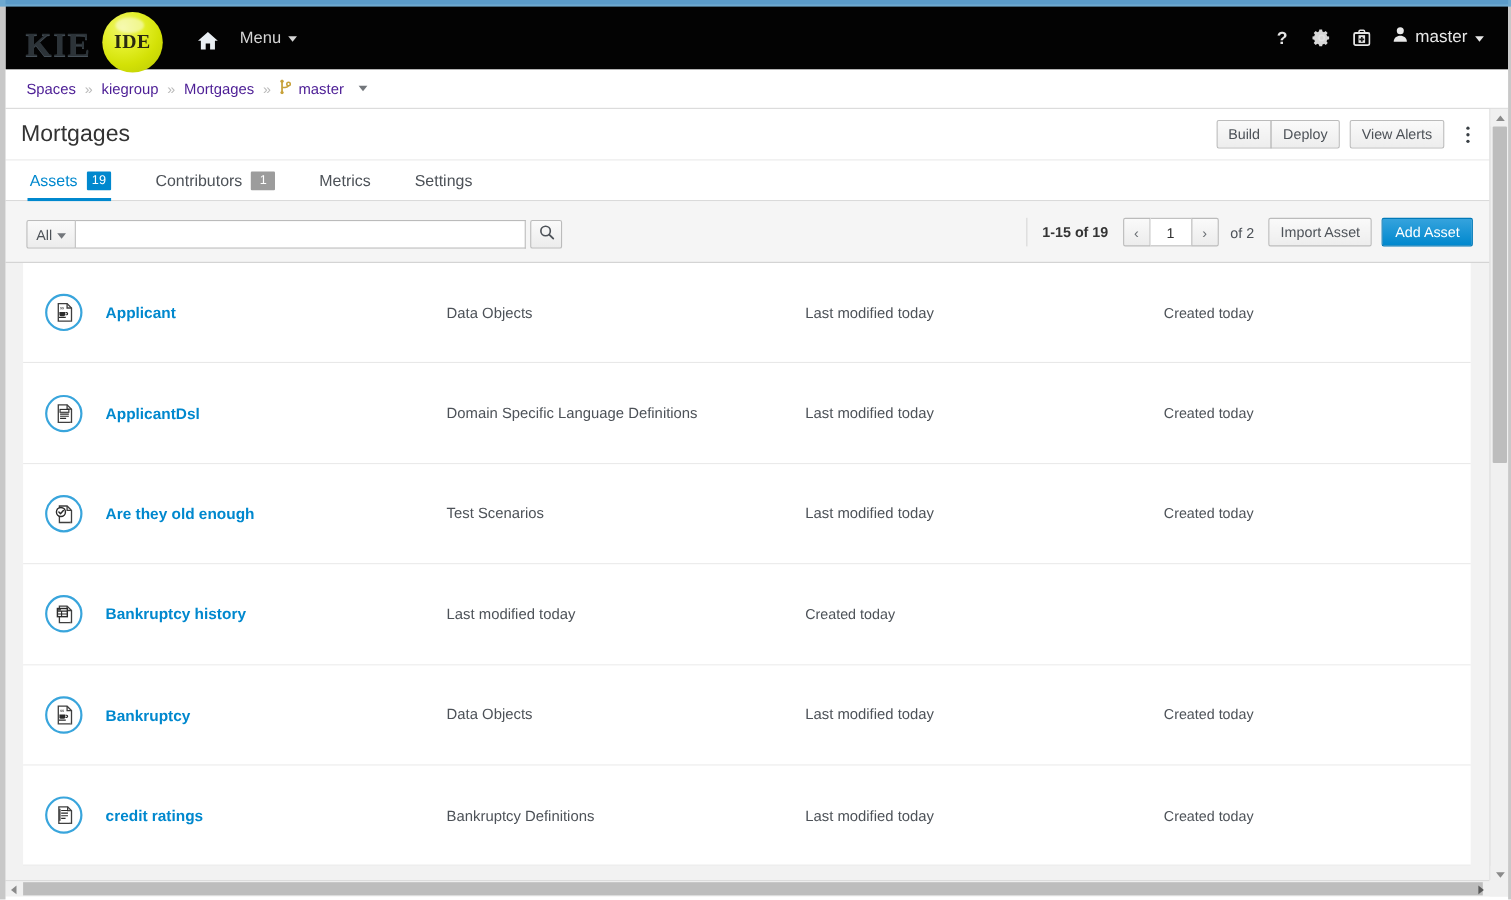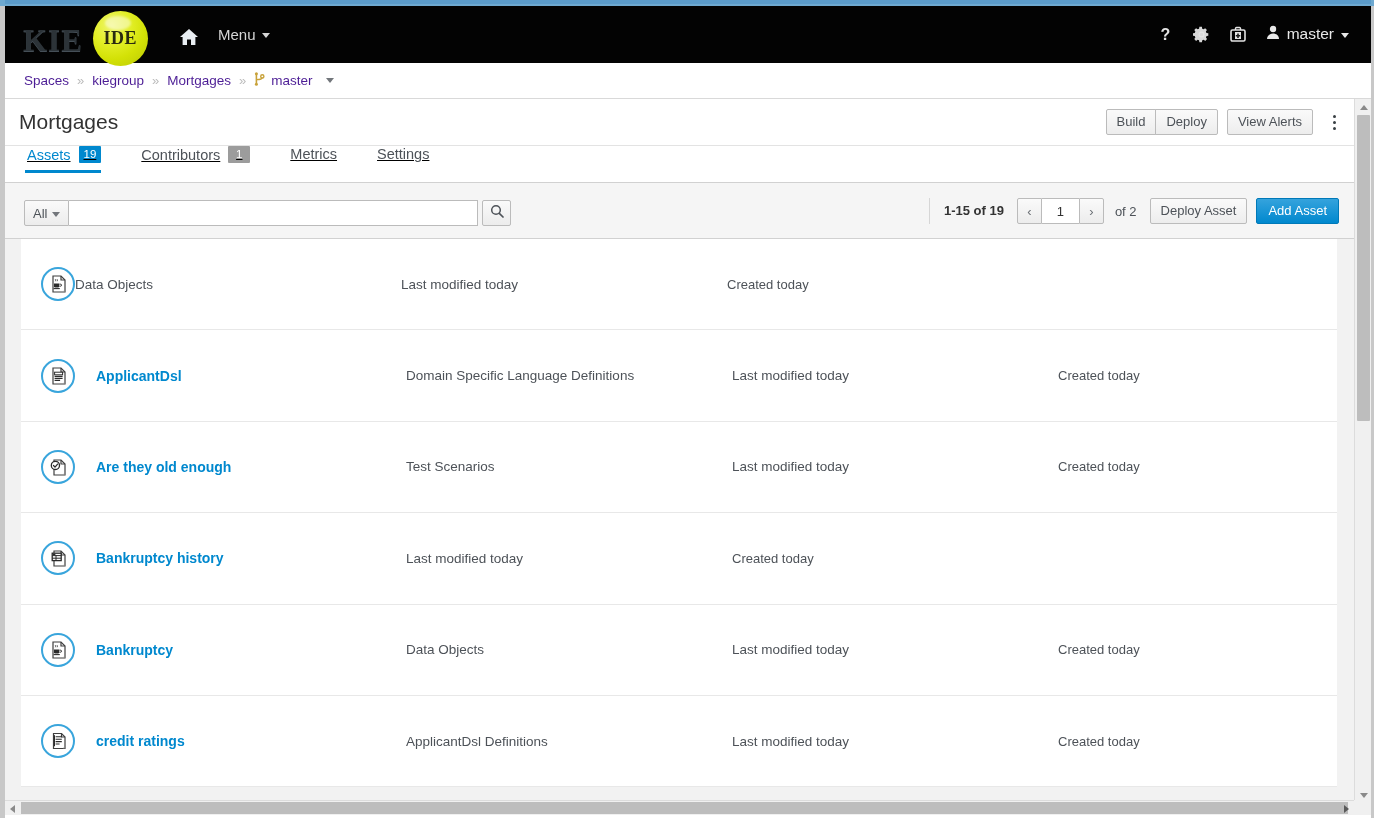--- a/index.html
+++ b/index.html
@@ -170,24 +170,23 @@
     gap: 3px; cursor: pointer;
   }
   .kebab i { width: 3px; height: 3px; background: #393f44; border-radius: 50%; display: block; }
 
   
   .tabs {
     position: absolute; left: 5px; top: 146px;
     width: 1353px; height: 37px;
     background: #fff;
     border-bottom: 1px solid #d1d1d1;
-    display: flex; align-items: flex-start;
+    display: flex; align-items: flex-end;
     padding-left: 20px;
     z-index: 20;
-    text-decoration: underline;
   }
   .tab {
     display: flex; align-items: center; gap: 8px;
     padding: 0 14px 9px 2px;
     margin-right: 24px;
     font-size: 14.5px;
     color: #4d5258;
     cursor: pointer;
     position: relative;
   }
@@ -502,39 +501,40 @@
     </div>
 
     <div class="tb-right">
       <span class="count-txt">1-15 of 19</span>
       <div class="pager">
         <div class="pg-btn">‹</div>
         <input class="pg-input" type="text" value="1" style="">
         <div class="pg-btn">›</div>
       </div>
       <span class="of-txt">of 2</span>
-      <button class="btn btn-solo" style="margin-left:13px;">Deploy Asset</button>
+      <button class="btn btn-solo" style="margin-left:13px;">Import Asset</button>
       <button class="btn-primary">Add Asset</button>
     </div>
   </div>
 
   <div class="list-area">
 
     <div class="asset-row">
       <div class="a-icon">
         <svg width="19" height="20" viewBox="0 0 19 20">
           <path d="M4 2h8l4 4v12H4z" fill="#fff" stroke="#3f3f3f" stroke-width="1.2"></path>
           <path d="M12 2v4h4" fill="none" stroke="#3f3f3f" stroke-width="1.2"></path>
           <path d="M14.5 16.5l1.5 1.5h-1.5z" fill="#9a9a9a"></path>
           <path d="M5 9.6h5.2v2.6a1.3 1.3 0 01-1.3 1.3H6.3A1.3 1.3 0 015 12.2z" fill="#2b2b2b"></path>
           <path d="M10.5 10.2h1a1 1 0 010 2h-1" fill="none" stroke="#2b2b2b" stroke-width="1"></path>
           <path d="M4.6 14.6h6.2" stroke="#2b2b2b" stroke-width="1.1"></path>
           <path d="M6.4 7.2c.6-.8-.3-1.2.1-2M8.2 7.2c.6-.8-.3-1.2.1-2" stroke="#2b2b2b" stroke-width="0.9" fill="none"></path>
         </svg>
       </div>
+      <div class="a-name">Applicant</div>
       <div class="a-type">Data Objects</div>
       <div class="a-mod">Last modified today</div>
       <div class="a-cre">Created today</div>
     </div>
 
     <div class="asset-row">
       <div class="a-icon">
         <svg width="19" height="20" viewBox="0 0 19 20">
           <path d="M4 2h8l4 4v12H4z" fill="#fff" stroke="#3f3f3f" stroke-width="1.2"></path>
           <path d="M12 2v4h4" fill="none" stroke="#3f3f3f" stroke-width="1.2"></path>
@@ -603,21 +603,21 @@
       <div class="a-icon">
         <svg width="19" height="20" viewBox="0 0 19 20">
           <path d="M4.5 2.5h8l3.5 3.5v11.5h-11.5z" fill="#fff" stroke="#3f3f3f" stroke-width="1.2"></path>
           <path d="M12.5 2.5v3.5h3.5" fill="none" stroke="#3f3f3f" stroke-width="1.2"></path>
           <path d="M14.3 16.2l1.7 1.3h-1.7z" fill="#9a9a9a"></path>
           <path d="M6.6 5.8h6.2M6.6 8.2h6.2M6.6 10.6h6.2M6.6 13h4" stroke="#2b2b2b" stroke-width="1.1"></path>
           <rect x="4.9" y="4.2" width="1.1" height="11" fill="#2b2b2b"></rect>
         </svg>
       </div>
       <div class="a-name">credit ratings</div>
-      <div class="a-type">ApplicantDsl Definitions</div>
+      <div class="a-type">Bankruptcy Definitions</div>
       <div class="a-mod">Last modified today</div>
       <div class="a-cre">Created today</div>
     </div>
 
   </div>
 
   <div class="vscroll">
     <div class="v-arrow">
       <span class="tri" style="border-left:4px solid transparent;border-right:4px solid transparent;border-bottom:5px solid #8a8a8a;"></span>
     </div>

